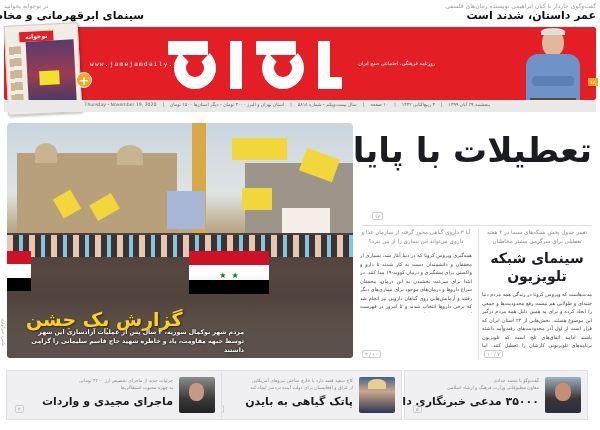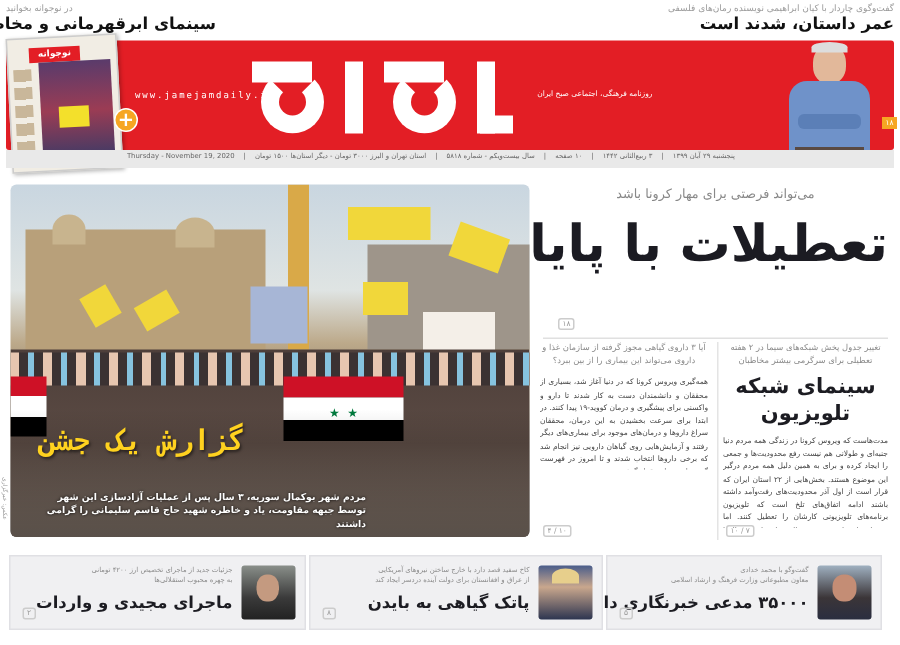--- a/index.html
+++ b/index.html
@@ -90,21 +90,20 @@
   <span class="datebar-text">۱۰ صفحه</span>
   <span class="datebar-text">|</span>
   <span class="datebar-text">سال بیست‌ویکم - شماره ۵۸۱۸</span>
   <span class="datebar-text">|</span>
   <span class="datebar-text">استان تهران و البرز ۳۰۰۰ تومان - دیگر استان‌ها ۱۵۰۰ تومان</span>
   <span class="datebar-text">|</span>
   <span class="datebar-text" style="direction:ltr;">Thursday - November 19, 2020</span>
 </div>
 
 <div class="abs" style="left:362px; top:124px; width:230px;">
-  <div class="kicker-main">می‌تواند فرصتی برای مهار کرونا باشد</div>
   <div class="headline-main" style="margin-top:6px; text-align:center;">تعطیلات با پایان باز</div>
 </div>
 <div class="abs pg-badge" style="left:372px; top:212px;">۱۸</div>
 <div class="abs" style="left:362px; top:225px; width:230px; height:1px; background:#e0e0e0;"></div>
 
 <div class="abs photo-box">
 
   <div class="abs" style="left:10px; top:30px; width:160px; height:90px; background:#b8a07a;"></div>
   <div class="abs" style="left:28px; top:20px; width:22px; height:20px; background:#c8b48e; border-radius:50% 50% 0 0;"></div>
   <div class="abs" style="left:110px; top:22px; width:26px; height:20px; background:#c8b48e; border-radius:50% 50% 0 0;"></div>
@@ -129,21 +128,21 @@
     <div class="flag-black" style="height:14px;"></div>
   </div>
   <div class="abs" style="left:0; top:128px; width:24px; height:40px;">
     <div class="flag-red" style="height:13px;"></div>
     <div class="flag-white" style="height:14px;"></div>
     <div class="flag-black" style="height:13px;"></div>
   </div>
 
   <div class="abs" style="left:0; top:150px; width:346px; height:85px; background:linear-gradient(rgba(0,0,0,0),rgba(0,0,0,0.45));"></div>
 </div>
-<div class="abs photo-caption-title" style="left:26px; top:283px;font-family:Liberation Mono, monospace;">گزارش یک جشن</div>
+<div class="abs photo-caption-title" style="left:26px; top:308px;">گزارش یک جشن</div>
 <div class="abs" style="left:24px; top:327px; width:220px;">
   <div class="photo-caption-text">مردم شهر بوکمال سوریه، ۳ سال پس از عملیات آزادسازی این شهر</div>
   <div class="photo-caption-text">توسط جبهه مقاومت، یاد و خاطره شهید حاج قاسم سلیمانی را گرامی داشتند</div>
 </div>
 <div class="abs side-strip" style="left:0; top:318px; width:6px; writing-mode:vertical-rl;">عکس: خبرگزاری</div>
 
 <div class="abs" style="left:478px; top:228px; width:114px; height:132px; border-left:1px solid #e4e4e4; padding-left:3px;">
   <div class="col-kicker">تغییر جدول پخش شبکه‌های سیما در ۲ هفته تعطیلی برای سرگرمی بیشتر مخاطبان</div>
   <div class="col-title" style="margin-top:3px;">سینمای شبکه</div>
   <div class="col-title">تلویزیون</div>
@@ -175,21 +174,21 @@
   <div class="abs b-thumb" style="right:6px; top:6px; background:linear-gradient(#4a5d8a,#c9a78d 40%,#2d3550);">
     <div class="abs" style="left:9px; top:2px; width:18px; height:10px; background:#e7cf8c; border-radius:50% 50% 0 0;"></div>
   </div>
   <div class="abs" style="right:48px; top:6px; width:140px;">
     <div class="b-kicker">کاخ سفید قصد دارد با خارج ساختن نیروهای آمریکایی</div>
     <div class="b-kicker">از عراق و افغانستان برای دولت آینده دردسر ایجاد کند</div>
     <div class="b-title" style="margin-top:4px;">پاتک گیاهی به بایدن</div>
   </div>
   <div class="abs pg-badge" style="left:8px; top:34px;">۸</div>
 </div>
-<div class="abs bottom-box" style="left:6px; width:198px;">
+<div class="abs bottom-box" style="left:6px; width:216px;">
   <div class="abs b-thumb" style="right:6px; top:6px; background:linear-gradient(#8a8f8a,#3a3a3a 60%,#222);">
     <div class="abs" style="left:10px; top:6px; width:15px; height:18px; background:#c49a80; border-radius:45%;"></div>
   </div>
   <div class="abs" style="right:48px; top:6px; width:140px;">
     <div class="b-kicker">جزئیات جدید از ماجرای تخصیص ارز ۴۲۰۰ تومانی</div>
     <div class="b-kicker">به چهره محبوب استقلالی‌ها</div>
     <div class="b-title" style="margin-top:4px;">ماجرای مجیدی و واردات</div>
   </div>
   <div class="abs pg-badge" style="left:8px; top:34px;">۲</div>
 </div>

